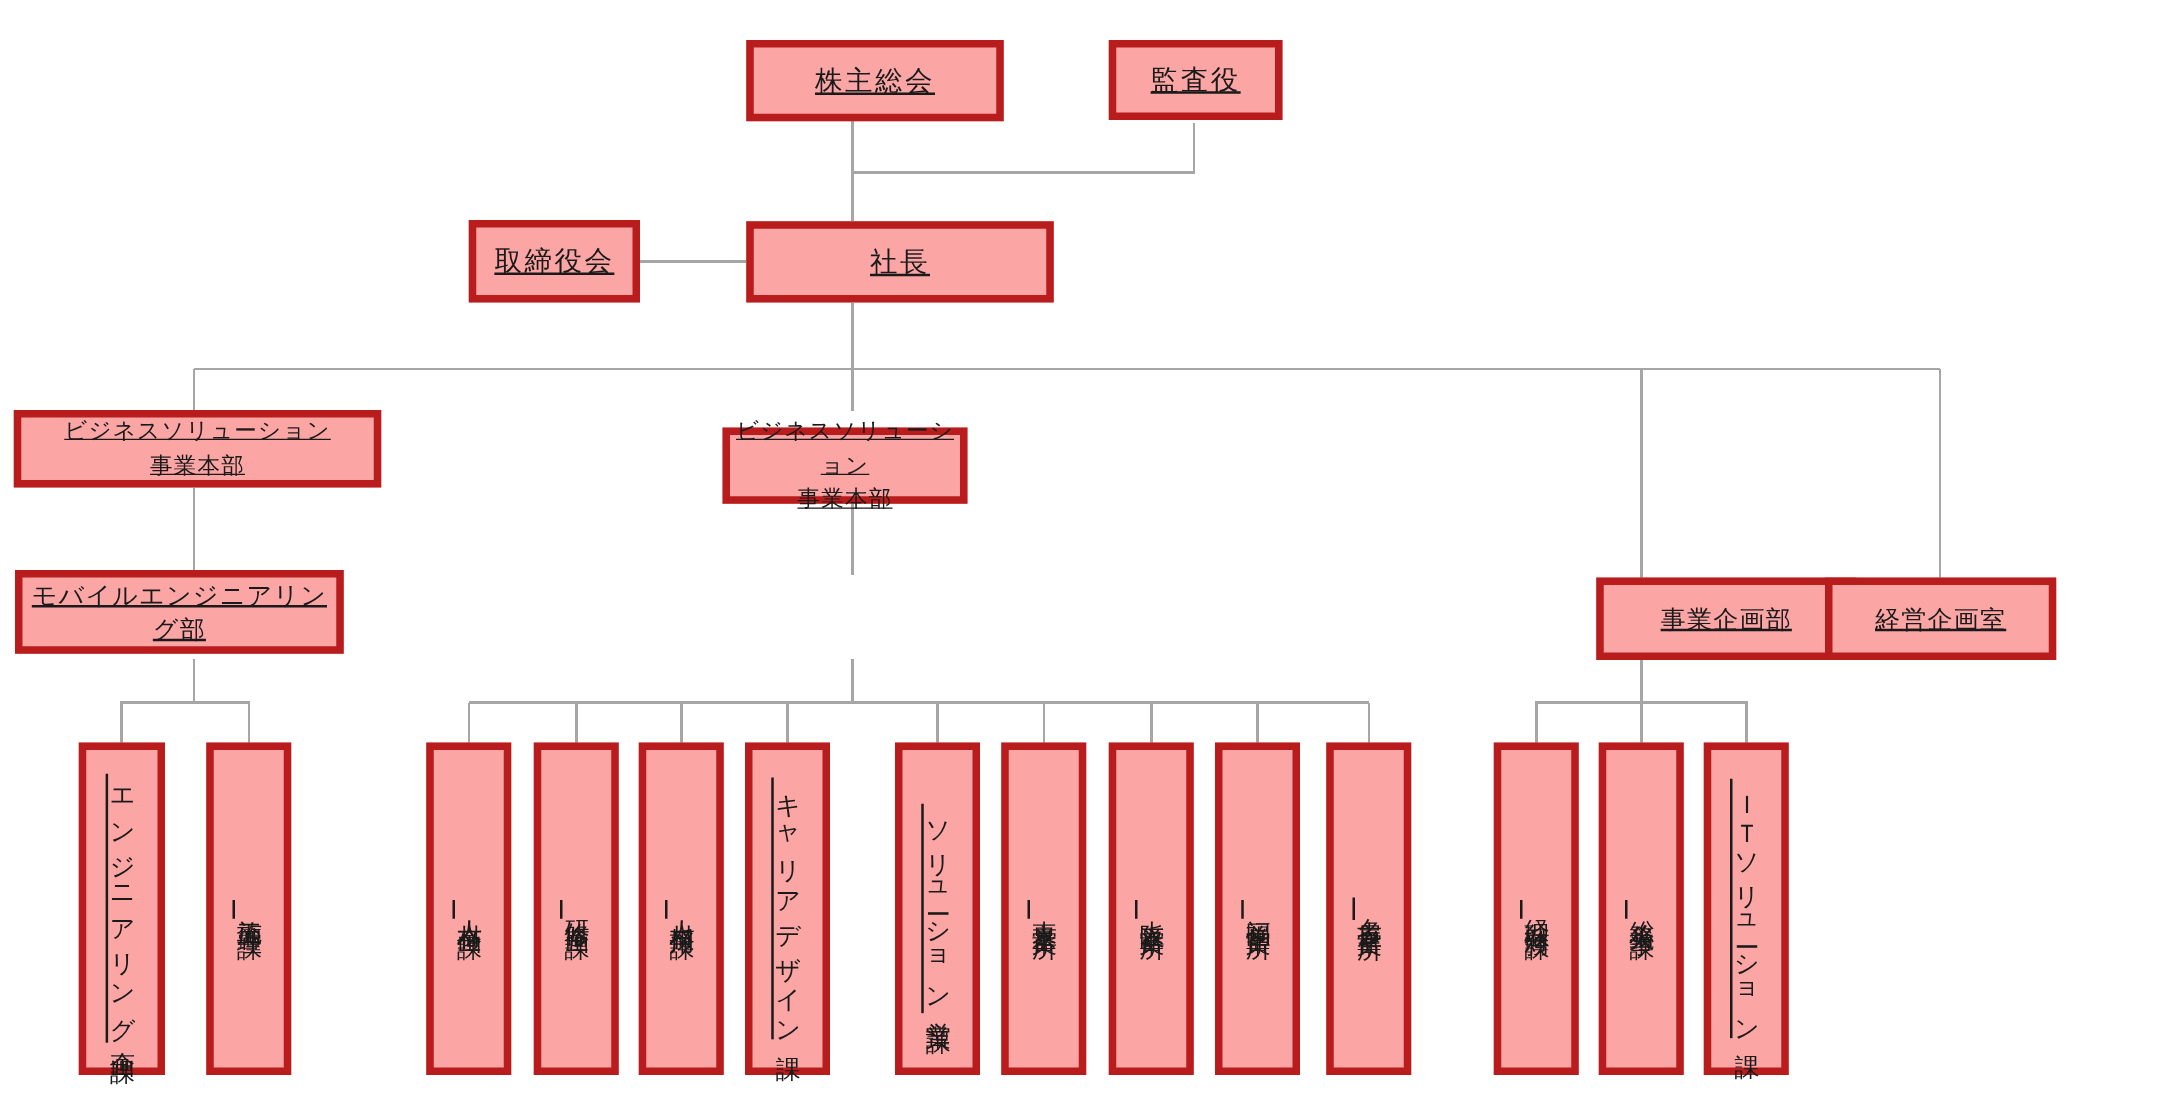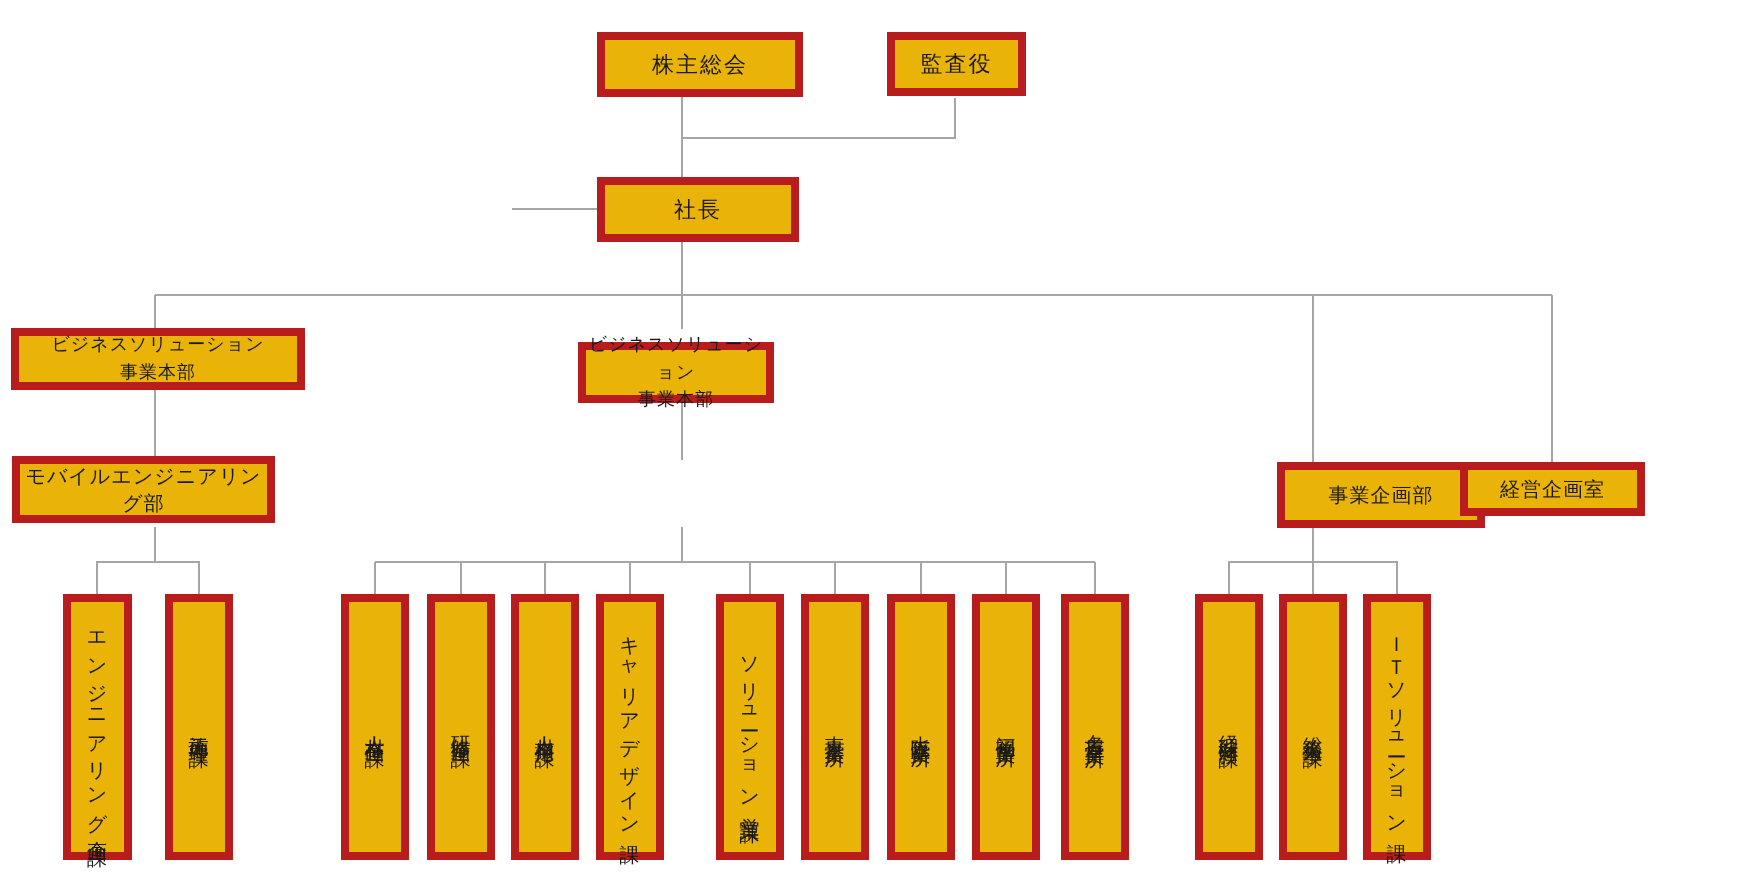--- a/index.html
+++ b/index.html
@@ -2,28 +2,29 @@
 <html><head>
 <meta charset="utf-8">
 <style>
   html,body{margin:0;padding:0;background:#ffffff;}
   body{font-family:"Liberation Sans","DejaVu Sans",sans-serif;}
   #canvas{position:relative;width:1740px;height:896px;background:#ffffff;overflow:hidden;}
   #wires{position:absolute;left:0;top:0;width:1740px;height:896px;}
   .box{
     position:absolute;
     box-sizing:border-box;
-    background:#eab308;
-    border:8px solid #b91c1c;
+    background:#fca5a5;
+    border:6px solid #b91c1c;
     color:#1a1a1a;
     display:flex;
     align-items:center;
     justify-content:center;
     text-align:center;
     letter-spacing:2px;
+    text-decoration:underline;
   }
   .f22{font-size:22px;}
   .f20{font-size:20px;letter-spacing:1px;}
   .f18{font-size:18px;letter-spacing:1px;line-height:1.55;}
   .pre span{white-space:pre-line;}
   .vbox span{
     writing-mode:vertical-rl;
     text-orientation:mixed;
     font-size:20px;
     letter-spacing:3px;
@@ -52,40 +53,43 @@
     <path d="M375 562 V594 M461 562 V594 M545 562 V594 M630 562 V594 M750 562 V594 M835 562 V594 M921 562 V594 M1006 562 V594 M1095 562 V594"></path>
     <path d="M1313 528 V562 M1229 594 V562 H1397 V594 M1313 562 V594"></path>
   </svg>
 
   <div class="box f22" style="left:597px;top:32px;width:206px;height:65px">
     <span>株主総会</span>
   </div>
   <div class="box f22" style="left:887px;top:32px;width:139px;height:64px">
     <span>監査役</span>
   </div>
-  <div class="box f22" style="left:597px;top:177px;width:202px;height:65px">
+  <div class="box f22" style="left:375px;top:176px;width:137px;height:66px">
+    <span>取締役会</span>
+  </div>
+  <div class="box f22" style="left:597px;top:177px;width:246px;height:65px">
     <span>社長</span>
   </div>
 
   <div class="box f18 pre" style="left:11px;top:328px;width:294px;height:62px">
     <span>ビジネスソリューション
 事業本部</span>
   </div>
   <div class="box f18 pre" style="left:578px;top:342px;width:196px;height:61px">
     <span>ビジネスソリューション
 事業本部</span>
   </div>
 
   <div class="box f20" style="left:12px;top:456px;width:263px;height:67px">
     <span>モバイルエンジニアリング部</span>
   </div>
   <div class="box f20" style="left:1277px;top:462px;width:208px;height:66px">
     <span>事業企画部</span>
   </div>
-  <div class="box f20" style="left:1460px;top:462px;width:185px;height:54px">
+  <div class="box f20" style="left:1460px;top:462px;width:185px;height:66px">
     <span>経営企画室</span>
   </div>
 
   <div class="box vbox" style="left:63px;top:594px;width:69px;height:266px">
     <span>エンジニアリング企画課</span>
   </div>
   <div class="box vbox" style="left:165px;top:594px;width:68px;height:266px">
     <span>施工管理課</span>
   </div>
   <div class="box vbox" style="left:341px;top:594px;width:68px;height:266px">

